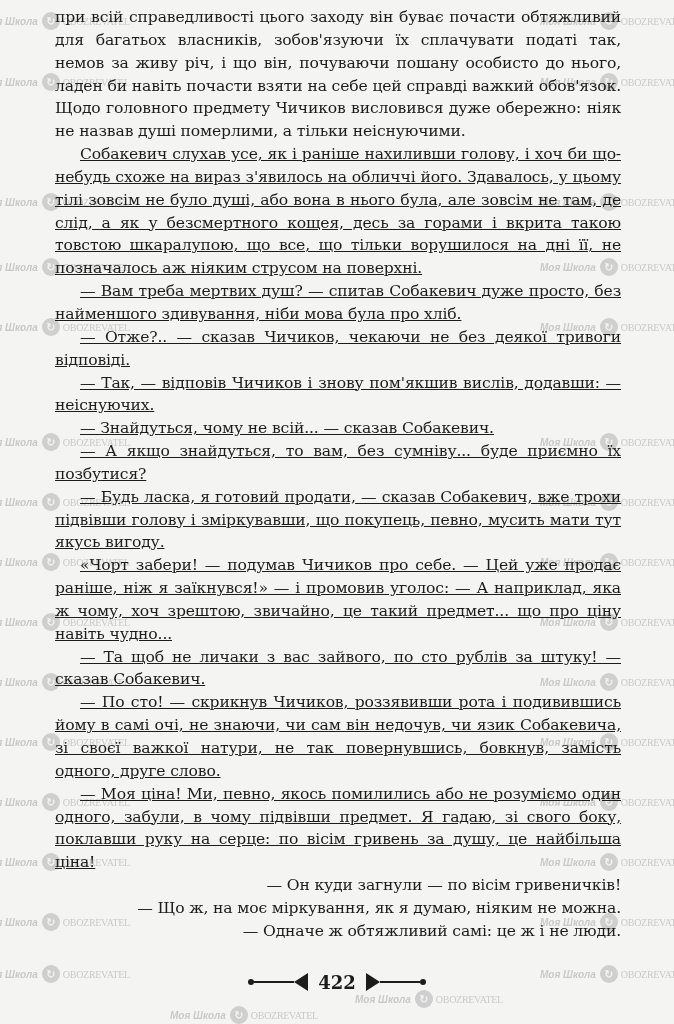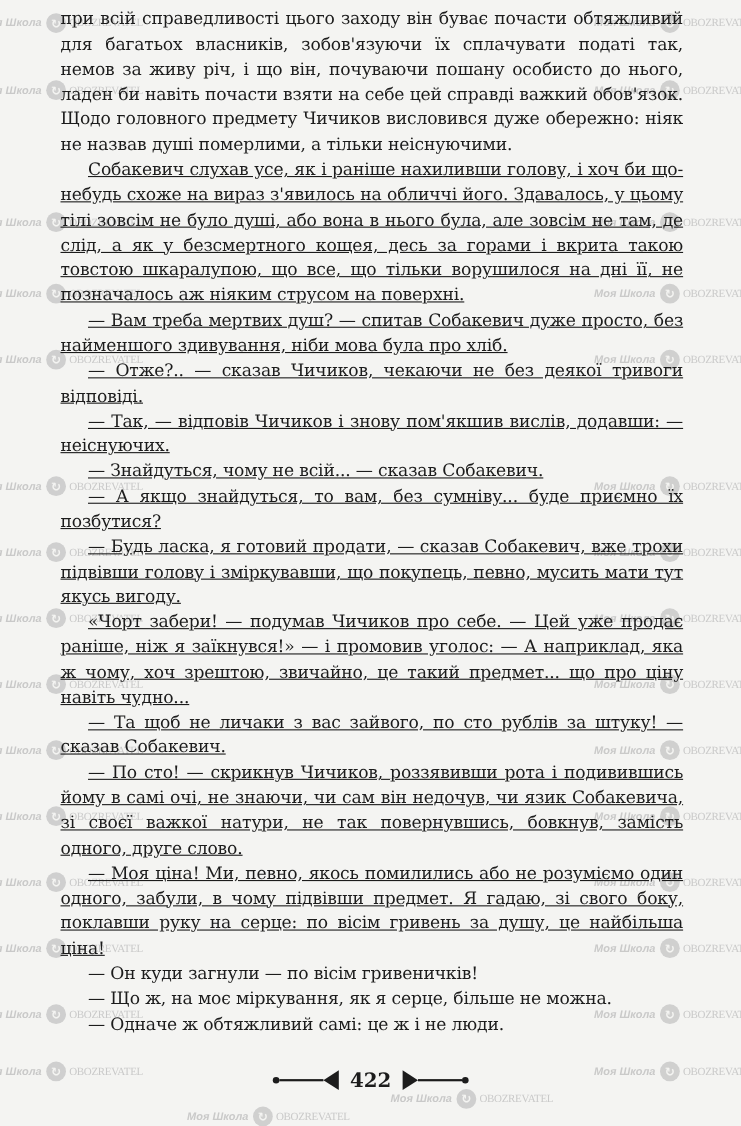--- a/index.html
+++ b/index.html
@@ -17,21 +17,21 @@
     position: absolute;
     left: 55px; top: 6px; width: 566px;
     font-size: 15.6px;
     line-height: 22.85px;
     text-align: justify;
     letter-spacing: -0.15px;
   }
   .text-block p { margin: 0; }
   .text-block p.indent { text-indent: 25px; text-decoration: underline; }
   .text-block p.noindent { text-indent: 0; }
-  .text-block p.dialog-short { text-indent: 25px; text-align: left; }
+  .text-block p.dialog-short { text-indent: 25px; text-align: right; }
 
   .page-number {
     position: absolute; left: 0; right: 0; top: 968px;
     display: flex; justify-content: center; align-items: center;
     height: 28px;
   }
   .orn { display: flex; align-items: center; }
   .dot { width: 6px; height: 6px; border-radius: 50%; background: #1c1c1c; }
   .line { width: 40px; height: 2px; background: #1c1c1c; }
   .arrow-left {
@@ -247,21 +247,21 @@
     <p class="indent">— Отже?.. — сказав Чичиков, чекаючи не без деякої тривоги відповіді.</p>
     <p class="indent">— Так, — відповів Чичиков і знову пом'якшив вислів, додавши: — неіснуючих.</p>
     <p class="indent">— Знайдуться, чому не всій... — сказав Собакевич.</p>
     <p class="indent">— А якщо знайдуться, то вам, без сумніву... буде приємно їх позбутися?</p>
     <p class="indent">— Будь ласка, я готовий продати, — сказав Собакевич, вже трохи підвівши голову і зміркувавши, що покупець, певно, мусить мати тут якусь вигоду.</p>
     <p class="indent">«Чорт забери! — подумав Чичиков про себе. — Цей уже продає раніше, ніж я заїкнувся!» — і промовив уголос: — А наприклад, яка ж чому, хоч зрештою, звичайно, це такий предмет... що про ціну навіть чудно...</p>
     <p class="indent">— Та щоб не личаки з вас зайвого, по сто рублів за штуку! — сказав Собакевич.</p>
     <p class="indent">— По сто! — скрикнув Чичиков, роззявивши рота і подивившись йому в самі очі, не знаючи, чи сам він недочув, чи язик Собакевича, зі своєї важкої натури, не так повернувшись, бовкнув, замість одного, друге слово.</p>
     <p class="indent">— Моя ціна! Ми, певно, якось помилились або не розуміємо один одного, забули, в чому підвівши предмет. Я гадаю, зі свого боку, поклавши руку на серце: по вісім гривень за душу, це найбільша ціна!</p>
     <p class="dialog-short">— Он куди загнули — по вісім гривеничків!</p>
-    <p class="dialog-short">— Що ж, на моє міркування, як я серце, більше не можна.</p>
+    <p class="dialog-short">— Що ж, на моє міркування, як я думаю, ніяким не можна.</p>
     <p class="dialog-short">— Одначе ж обтяжливий самі: це ж і не люди.</p>
   </div>
 
   <div class="page-number">
     <div class="orn">
       <span class="dot"></span>
       <span class="line"></span>
       <span class="arrow-left"></span>
     </div>
     <span class="num">422</span>

